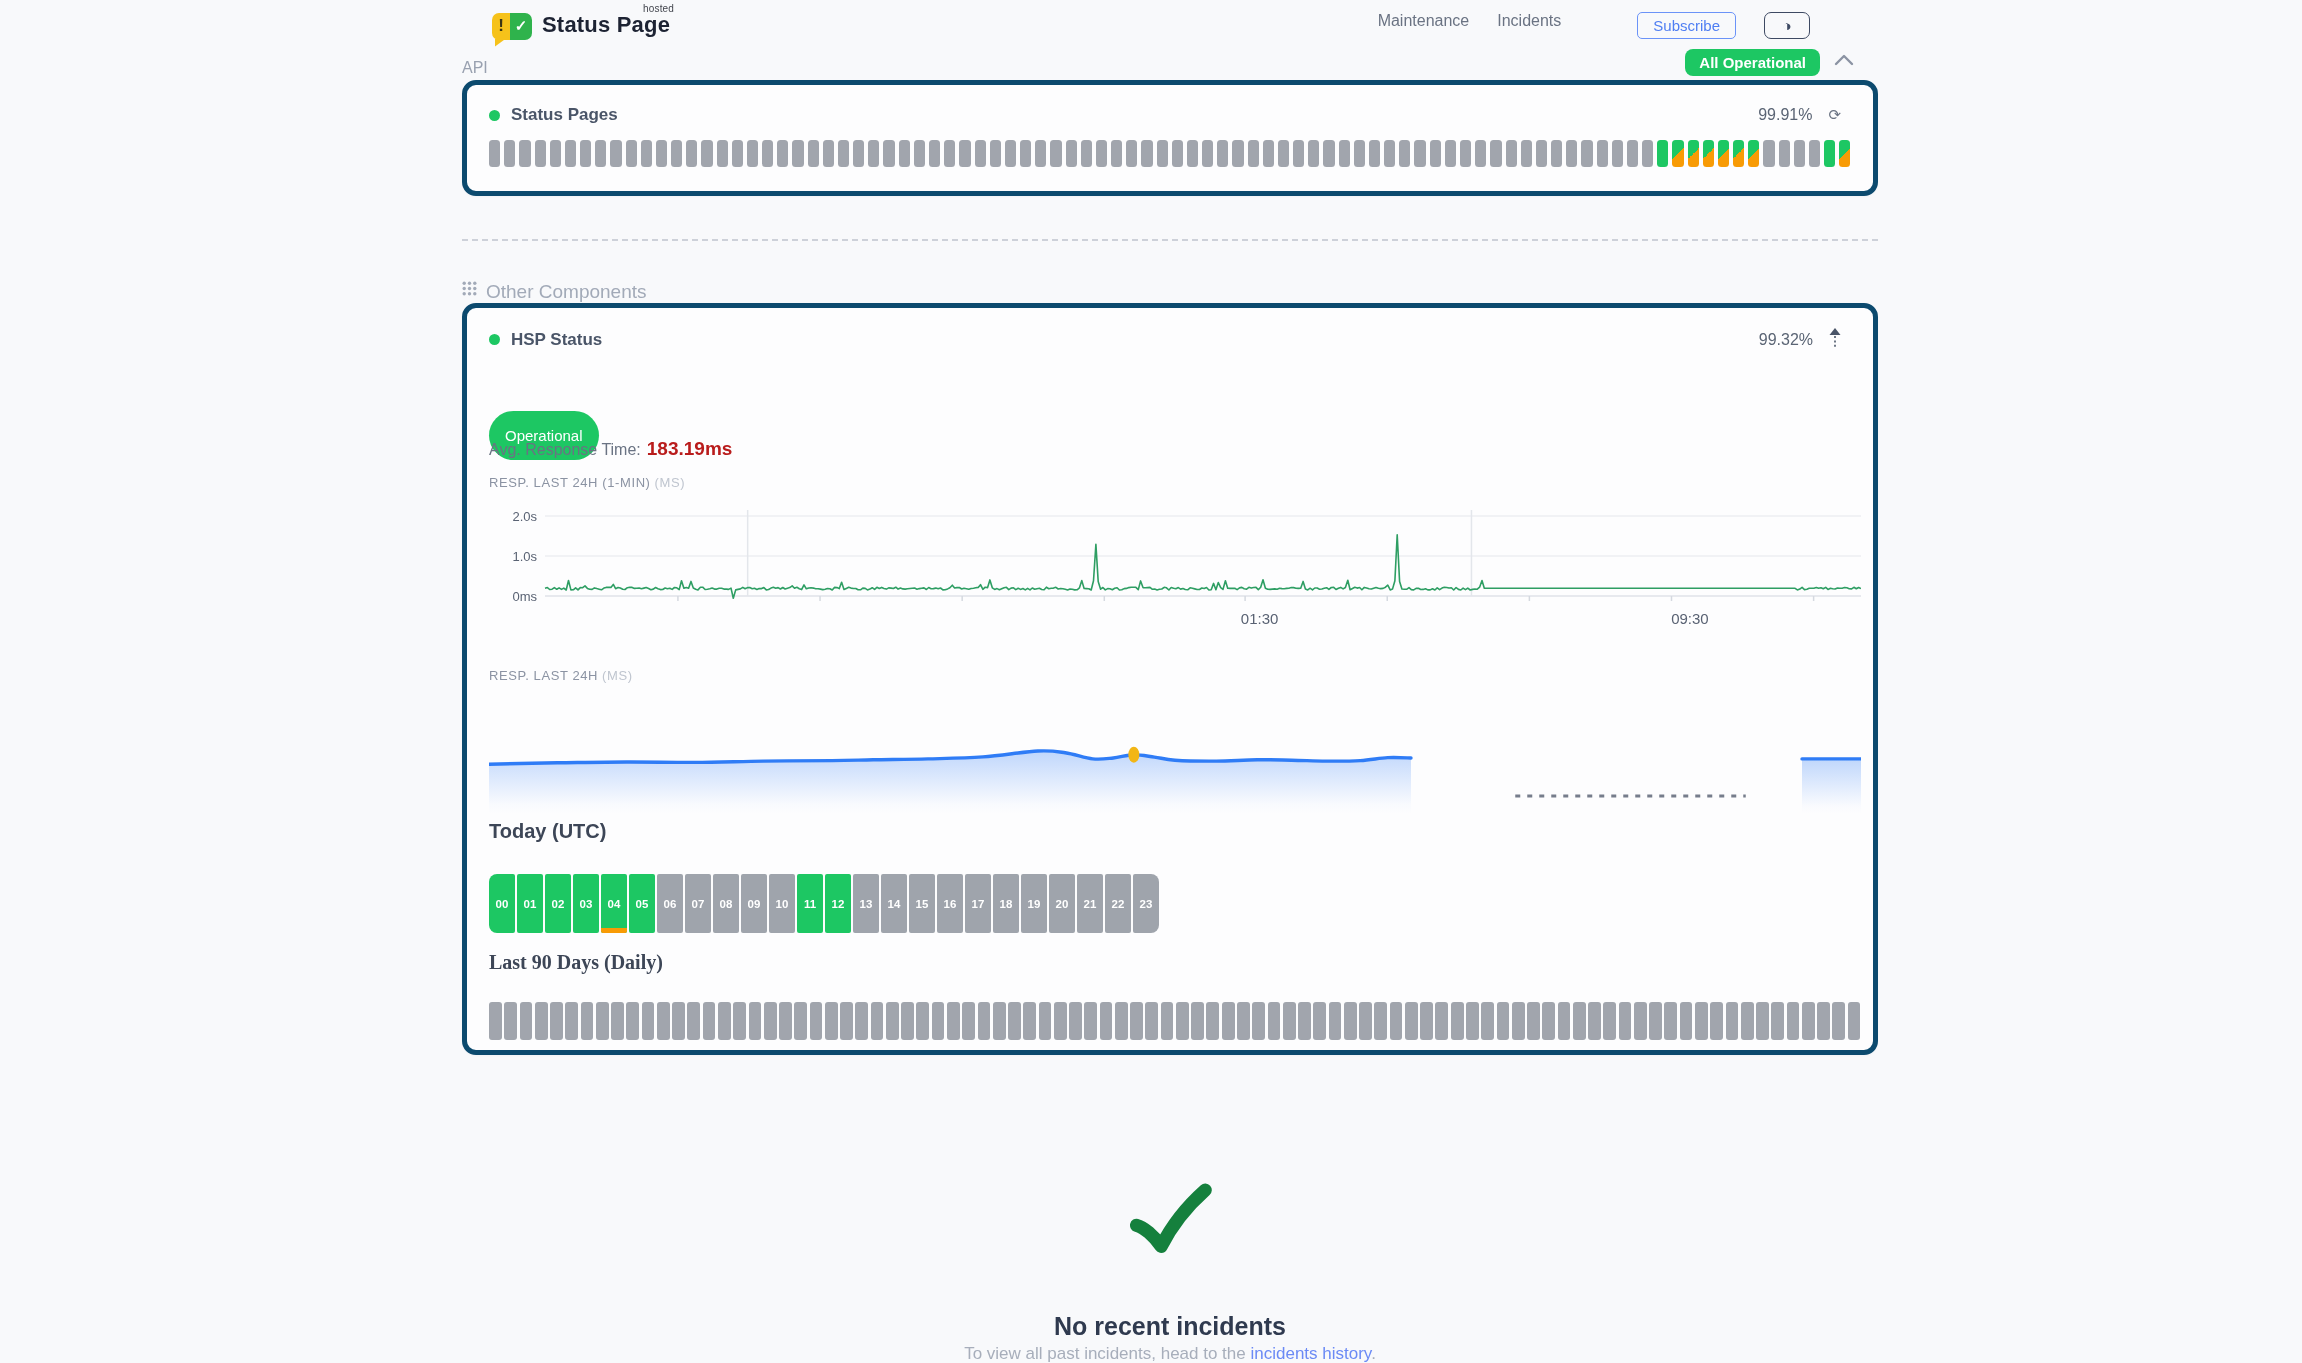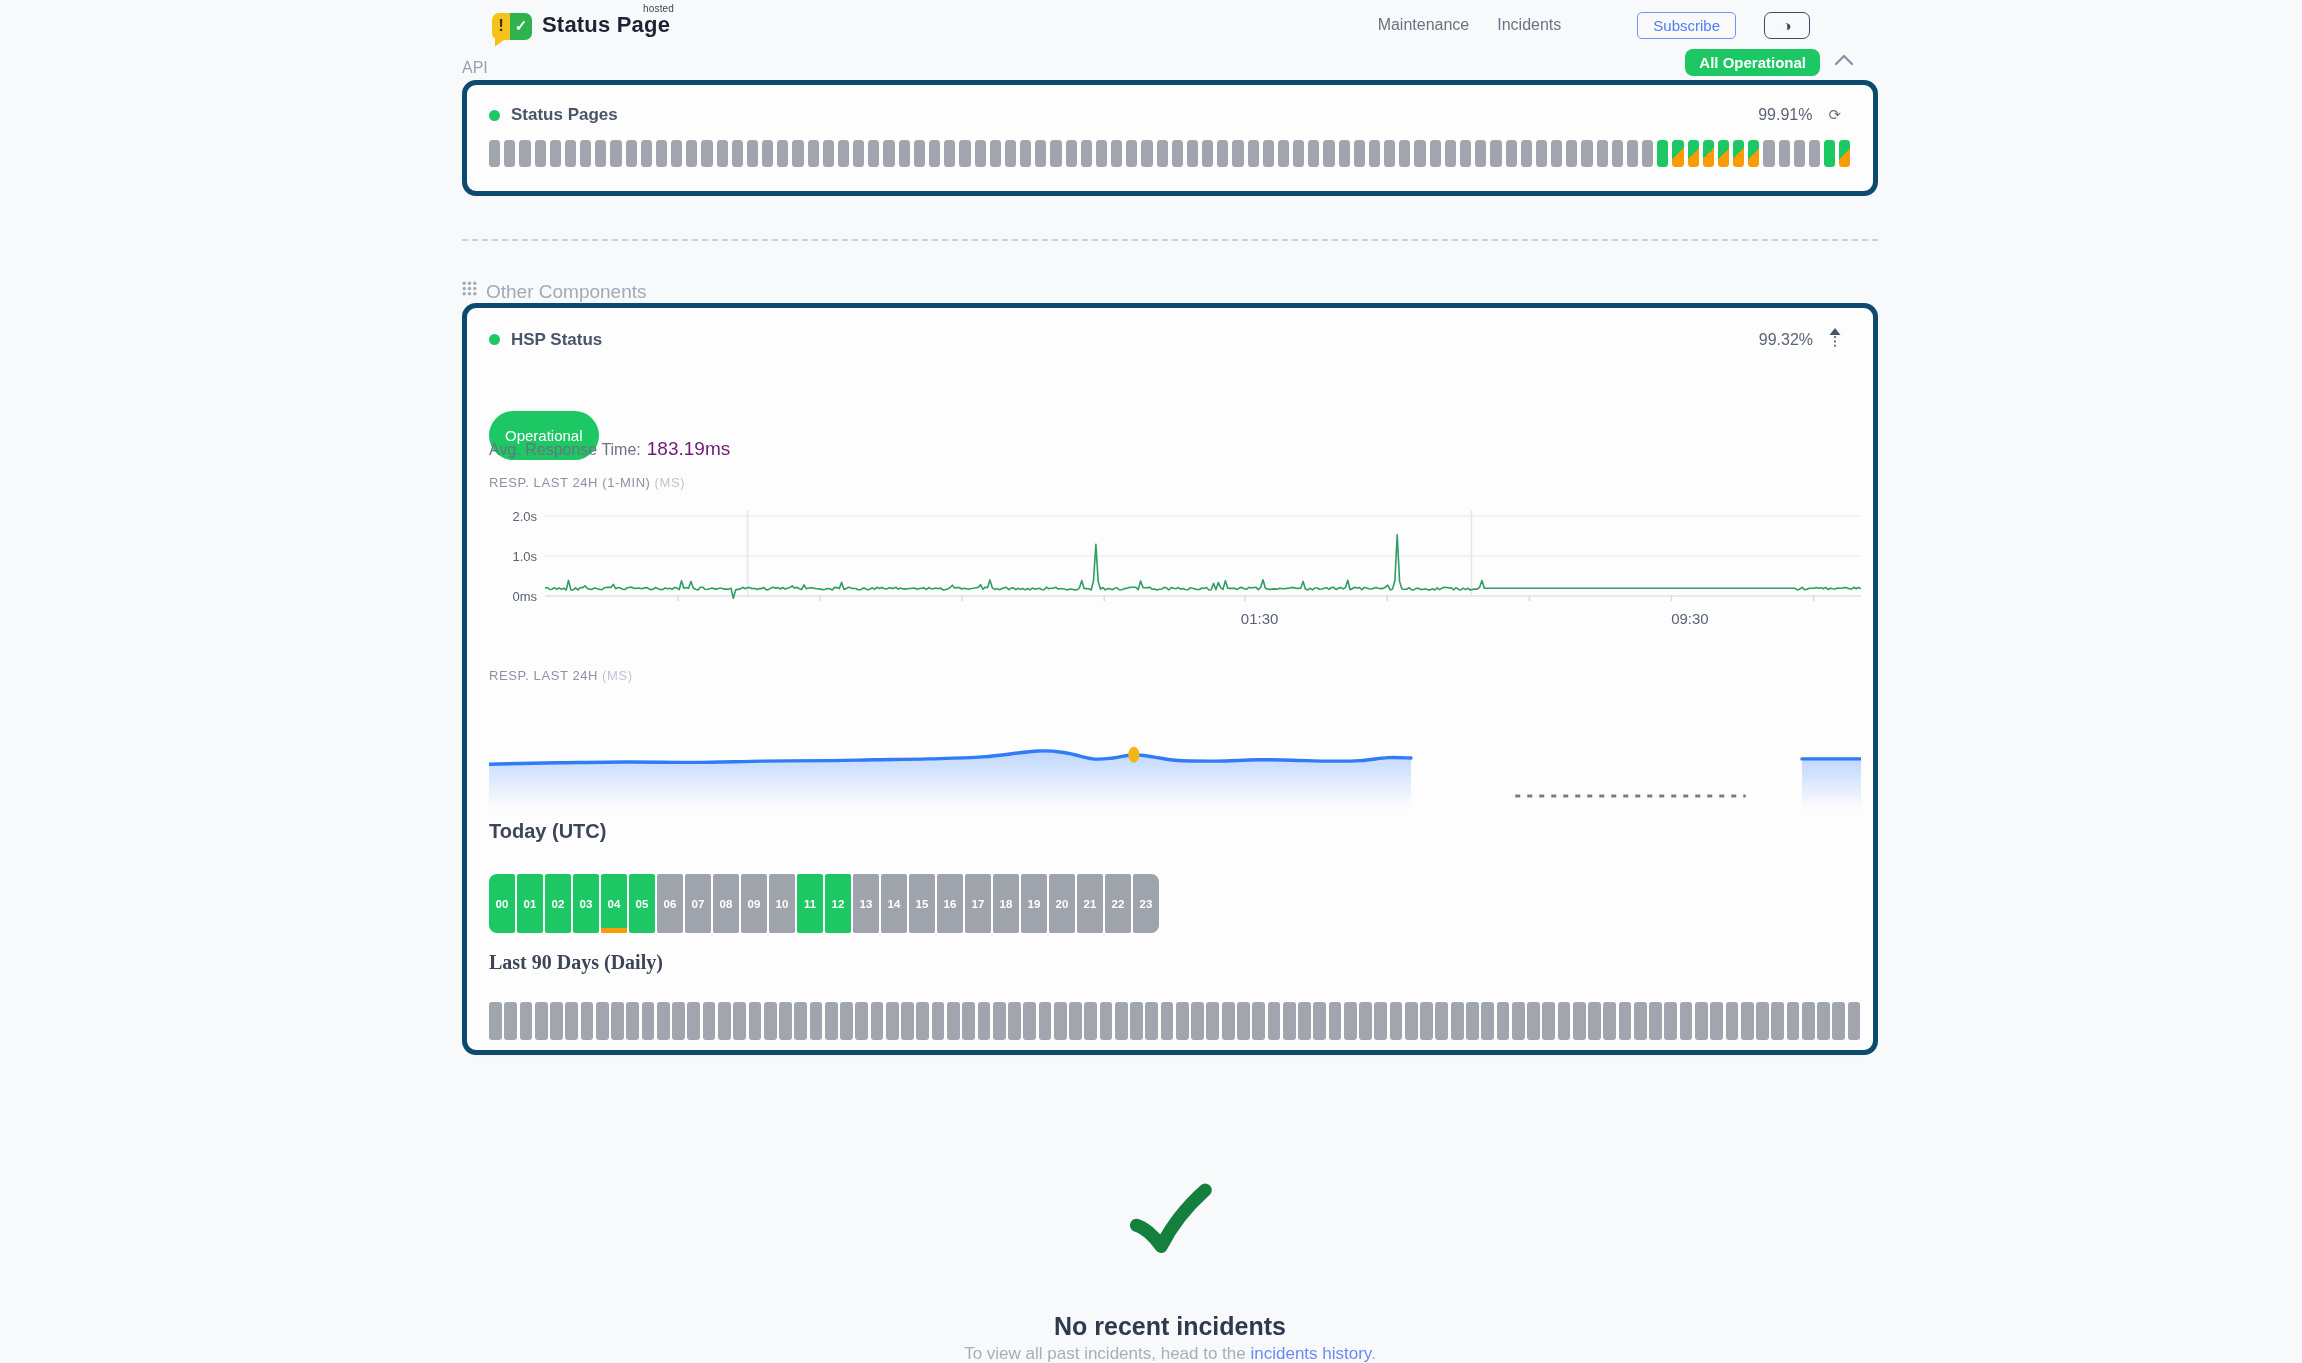--- a/index.html
+++ b/index.html
@@ -14,21 +14,21 @@
   .brand-icon { position:relative; width:40px; height:27px; margin-top:2px; }
   .bubble { position:absolute; inset:0; display:flex; border-radius:7px; overflow:hidden; }
   .bubble-left { width:45%; background:#f6c21a; color:#3a3414; font-weight:700; font-size:17px;
     display:flex; align-items:center; justify-content:center; }
   .bubble-right { width:55%; background:#2fb34c; color:#fff; font-weight:700; font-size:15px;
     display:flex; align-items:center; justify-content:center; }
   .bubble-tail { position:absolute; left:3px; bottom:-7px; width:11px; height:8px;
     background:#f6c21a; clip-path:polygon(0 0,100% 0,0 100%); }
   .brand-text { position:relative; font-size:22px; font-weight:700; color:#1d2333; letter-spacing:.2px; }
   .brand-sup { position:absolute; top:-9px; right:-4px; font-size:10px; font-weight:400; color:#43464e;padding-left:21px; }
-  .nav { display:flex; align-items:center; gap:28px; }
+  .nav { display:flex; align-items:flex-start; gap:28px; }
   .nav-link { font-size:16px; color:#6a7383; cursor:pointer; }
   .btn-subscribe { font-size:15px; color:#4f7ef3; border:1.5px solid #6b93f8; border-radius:5px;
     background:transparent; padding:4px 15px; height:27px; cursor:pointer;margin-left:48px; }
   .btn-toggle { width:46px; height:27px; border:1.5px solid #3e4a63; border-radius:7px;
     background:transparent; color:#3e4a63; font-size:15px; line-height:1; cursor:pointer;
     display:flex; align-items:center; justify-content:center; }
   .status-pill { position:absolute; top:49px; right:482px; background:var(--green); color:#fff;
     font-size:15px; font-weight:600; padding:5px 14px; border-radius:8px; z-index:21; }
   .collapse-chevron { position:absolute; top:52px; right:448px; z-index:21; cursor:pointer; }
 
@@ -50,21 +50,21 @@
   .bar.green { background:var(--green); }
   .bar.split { background:linear-gradient(135deg, var(--green) 50%, var(--orange) 50%); }
 
   .divider { position:absolute; left:0; top:239px; width:1416px; border-top:2px dashed #cdd1d9; }
 
   .grid-icon { display:inline-block; line-height:0; }
 
   .badge-operational { display:inline-block; background:var(--green); color:#fff; font-weight:400;
     font-size:15px; padding:16px 16px; border-radius:999px;margin-top:15px; }
   .avg-row { font-size:16px; color:#6a7383; }
-  .avg-value { font-size:19px; font-weight:400; color:#701a75; margin-left:6px; }
+  .avg-value { font-size:19px; font-weight:700; color:#b91c1c; margin-left:6px; }
   .chart-label { font-size:13px; letter-spacing:.6px; color:#8b93a3; }
   .chart-label .unit { color:#bfc5cf; margin-left:4px; }
 
   .hours { display:flex; gap:2px; margin-top:14px; }
   .hour { position:relative; width:26px; height:59px; background:#9fa4ac; overflow:hidden;
     border-radius:2px; display:flex; align-items:center; justify-content:center; cursor:pointer; }
   .hour:first-child { border-top-left-radius:8px; border-bottom-left-radius:8px; }
   .hour:last-child { border-top-right-radius:8px; border-bottom-right-radius:8px; }
   .hour.up { background:var(--green);justify-content:center; }
   .hour span { color:#fff; font-size:11.5px; font-weight:600; }

